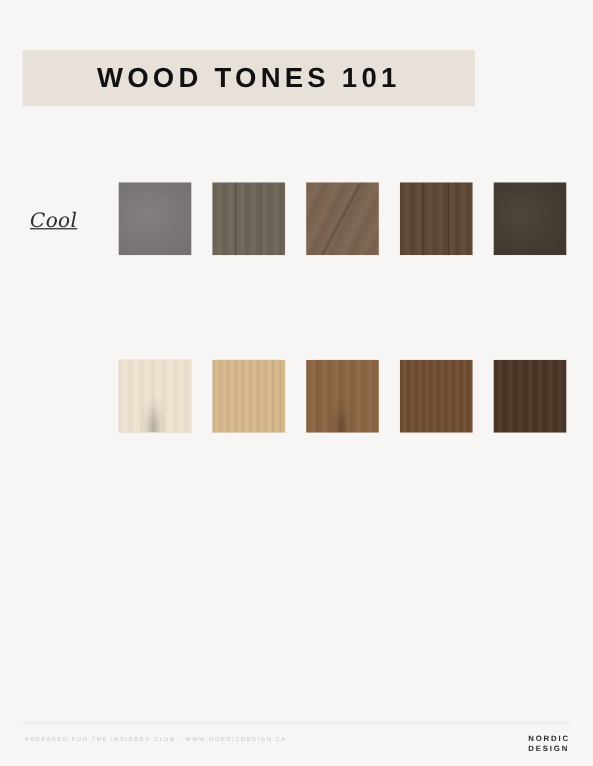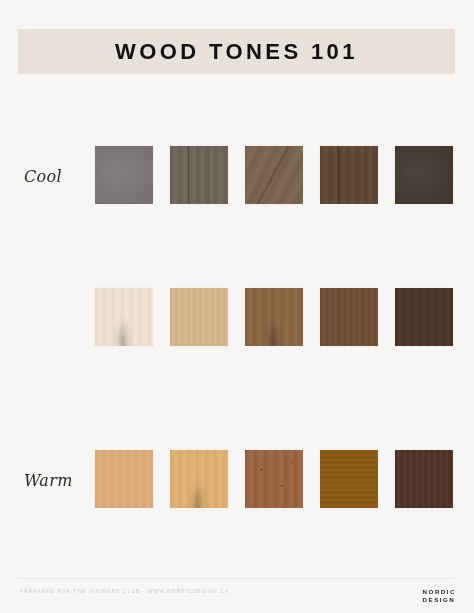--- a/index.html
+++ b/index.html
@@ -7,21 +7,21 @@
     width:474px;height:613px;
     background:#f7f6f4;
     font-family:"Liberation Sans", sans-serif;
     overflow:hidden;
     position:relative;
   }
   #sheet{position:relative;width:474px;height:613px;background:#f7f6f4;}
 
   
   .title-band{
-    position:absolute;left:18px;top:29px;width:437px;height:45px;
+    position:absolute;left:18px;top:40px;width:362px;height:45px;
     background:#e7e1d9;
     display:flex;align-items:center;justify-content:center;
   }
   .title-text{
     font-family:"Liberation Sans", sans-serif;
     font-weight:700;
     font-size:22px;
     letter-spacing:3.4px;
     color:#111111;
     white-space:nowrap;
@@ -35,20 +35,21 @@
   .row-3{top:450px;}
 
   .row-label{
     position:absolute;left:24px;top:50%;transform:translateY(-50%);
     font-family:"DejaVu Serif", serif;
     font-style:italic;
     font-size:16px;
     color:#2f2b28;
     letter-spacing:0.3px;
     white-space:nowrap;
+    text-decoration:underline;
   }
 
   .swatches{
     position:absolute;left:95px;top:0;
     display:flex;gap:17px;
   }
   .swatch{
     width:58px;height:58px;
     position:relative;
     overflow:hidden;
@@ -184,40 +185,20 @@
         </div>
       <div class="swatch" title="dark-walnut" style="background: rgb(110, 78, 50);">
           <div class="grain grain-v"></div>
         </div>
       <div class="swatch" title="deep-espresso" style="background: rgb(73, 52, 37);">
           <div class="grain grain-v-soft"></div>
         </div>
     </div>
   </div>
 
-  <div class="row row-3">
-    <div class="row-label">Warm</div>
-    <div class="swatches">
-      <div class="swatch" title="honey-maple" style="background: rgb(220, 172, 120);">
-          <div class="grain grain-v-soft"></div>
-        </div>
-      <div class="swatch" title="golden-pine" style="background: rgb(225, 176, 113);">
-          <div class="grain grain-cathedral"></div>
-        </div>
-      <div class="swatch" title="knotty-cedar" style="background: rgb(154, 99, 64);">
-          <div class="grain grain-knot"></div>
-        </div>
-      <div class="swatch" title="amber-teak" style="background: rgb(140, 90, 20);">
-          <div class="grain grain-h"></div>
-        </div>
-      <div class="swatch" title="chocolate-walnut" style="background: rgb(79, 50, 37);">
-          <div class="grain grain-v"></div>
-        </div>
-    </div>
-  </div>
 
   <div class="footer-rule"></div>
   <div class="footer-note">PREPARED FOR THE INSIDERS CLUB - WWW.NORDICDESIGN.CA</div>
   <div class="footer-logo">
     <span>NORDIC</span>
     <span>DESIGN</span>
   </div>
 
 </div>
 

